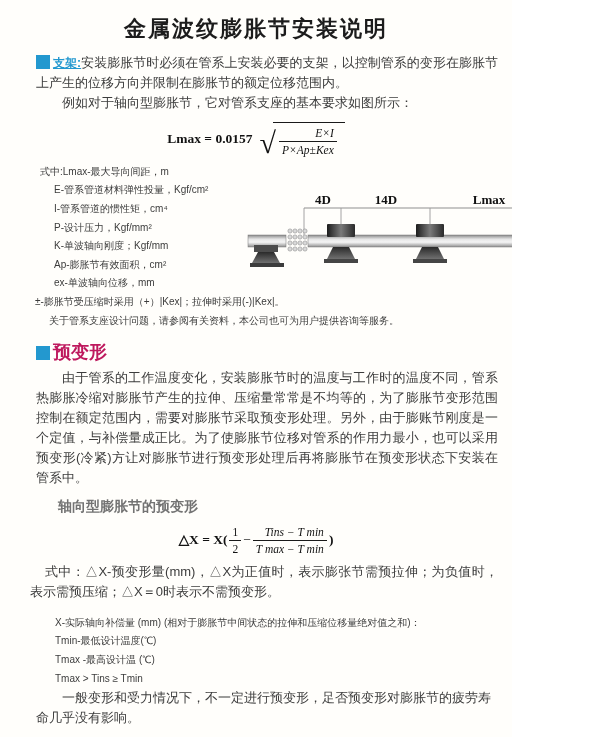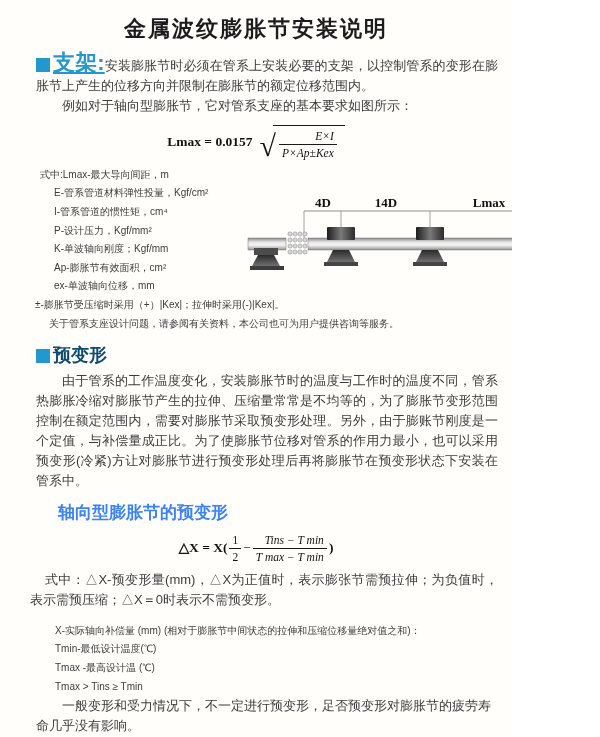--- a/index.html
+++ b/index.html
@@ -31,36 +31,36 @@
   .indent2 { text-indent: 26px; text-align: left; }
   .sec-head-inline { white-space: nowrap; }
   .sq {
     display: inline-block;
     width: 14px; height: 14px;
     background: #2398cf;
     margin-right: 3px;
     vertical-align: -2px;
   }
   .sec-head-text {
-    font-size: 22px;
+    font-size: 12px;
     font-weight: bold;
     color: #2398cf;
     margin-right: 0;
     text-decoration: underline;
   }
   .sec-head-block {
     margin: 10px 0 4px 36px;
     font-size: 18px;
     font-weight: bold;
-    color: #0c4a6e;
+    color: #be185d;
   }
   .subhead {
-    color: #3b82f6;
-    font-weight: bold;
-    font-size: 17px;
+    color: #737373;
+    font-weight: bold;
+    font-size: 14px;
   }
   .subhead.axial  { margin: 10px 0 4px 58px; }
   .subhead.lateral{ margin: 12px 0 4px 36px; }
 
   
   .formula-block {
     text-align: center;
     margin: 9px 0 5px;
     color: #121212;
     font-family: "Liberation Serif", serif;

